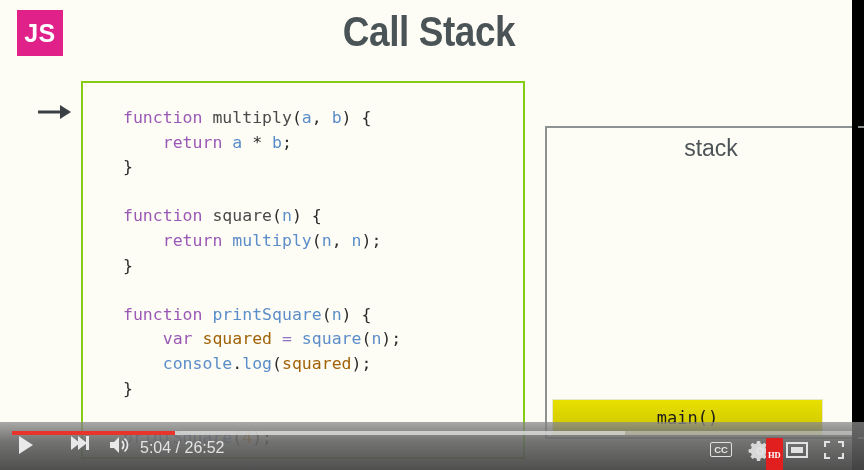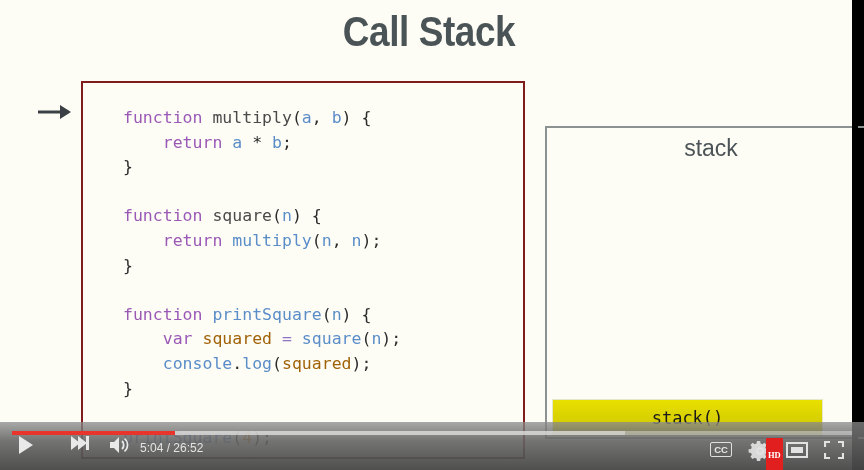--- a/index.html
+++ b/index.html
@@ -60,21 +60,21 @@
     letter-spacing: -0.5px;
     font-family: "Liberation Sans", sans-serif;
     transform: scaleX(0.88);
   }
 
   
   #code-panel {
     position: absolute;
     left: 81px; top: 81px;
     width: 444px; height: 378px;
-    border: 2px solid #7f1d1d;
+    border: 2px solid #84cc16;
     box-sizing: border-box;
     background: transparent;
     overflow: hidden;
   }
   #code-block {
     position: absolute;
     left: 40px; top: 23px;
     font-family: "DejaVu Sans Mono", "Liberation Mono", monospace;
     font-size: 16.5px;
     line-height: 24.6px;
@@ -166,21 +166,21 @@
     justify-content: center;
   }
   #btn-play   { left: 26px;  top: 26px; width: 26px; height: 24px; transform: translate(-50%,-50%); }
   #btn-next   { left: 80px;  top: 26px; width: 26px; height: 24px; transform: translate(-50%,-50%); }
   #btn-volume { left: 119px; top: 26px; width: 26px; height: 24px; transform: translate(-50%,-50%); }
   #time-display {
     position: absolute;
     left: 140px; top: 26px;
     transform: translateY(-50%);
     color: #e3e3e3;
-    font-size: 12px;
+    font-size: 16px;
     font-family: "Liberation Sans", sans-serif;
     white-space: nowrap;
   }
   #btn-cc        { left: 721px; top: 30px; width: 28px; height: 20px; transform: translate(-50%,-50%); }
   #btn-settings  { left: 760px; top: 30px; width: 26px; height: 26px; transform: translate(-50%,-50%); }
   #btn-theater   { left: 797px; top: 30px; width: 24px; height: 20px; transform: translate(-50%,-50%); }
   #btn-fullscreen{ left: 834px; top: 30px; width: 24px; height: 22px; transform: translate(-50%,-50%); }
   #cc-box {
     border: 1.5px solid #e0e0e0;
     border-radius: 2px;
@@ -204,37 +204,40 @@
     font-family: Liberation Serif, serif;
   }
 </style>
 </head>
 <body>
 
 <div id="stage">
 
   <div id="slide">
 
+    <div id="js-logo">
+      <div class="glyph">JS</div>
+    </div>
 
     <div id="page-title">Call Stack</div>
 
     <div id="code-panel">
       <div id="code-block"><span class="ln"><span class="kw">function</span><span class="pun"> </span><span class="fn">multiply</span><span class="pun">(</span><span class="id">a</span><span class="pun">, </span><span class="id">b</span><span class="pun">) {</span></span><span class="ln"><span class="pun">    </span><span class="kw">return</span><span class="pun"> </span><span class="id">a</span><span class="pun"> </span><span class="pun">*</span><span class="pun"> </span><span class="id">b</span><span class="pun">;</span></span><span class="ln"><span class="pun">}</span></span><span class="ln"><span class="pun"></span></span><span class="ln"><span class="kw">function</span><span class="pun"> </span><span class="fn">square</span><span class="pun">(</span><span class="id">n</span><span class="pun">) {</span></span><span class="ln"><span class="pun">    </span><span class="kw">return</span><span class="pun"> </span><span class="id">multiply</span><span class="pun">(</span><span class="id">n</span><span class="pun">, </span><span class="id">n</span><span class="pun">);</span></span><span class="ln"><span class="pun">}</span></span><span class="ln"><span class="pun"></span></span><span class="ln"><span class="kw">function</span><span class="pun"> </span><span class="id">printSquare</span><span class="pun">(</span><span class="id">n</span><span class="pun">) {</span></span><span class="ln"><span class="pun">    </span><span class="kw">var</span><span class="pun"> </span><span class="var">squared</span><span class="pun"> </span><span class="op">=</span><span class="pun"> </span><span class="id">square</span><span class="pun">(</span><span class="id">n</span><span class="pun">);</span></span><span class="ln"><span class="pun">    </span><span class="id">console</span><span class="pun">.</span><span class="id">log</span><span class="pun">(</span><span class="var">squared</span><span class="pun">);</span></span><span class="ln"><span class="pun">}</span></span><span class="ln"><span class="pun"></span></span><span class="ln"><span class="id">printSquare</span><span class="pun">(</span><span class="num">4</span><span class="pun">);</span></span></div>
     </div>
 
     <svg id="exec-arrow" viewBox="0 0 34 16">
       <line x1="0" y1="8" x2="24" y2="8" stroke="#3a4043" stroke-width="3"></line>
       <polygon points="22,1 33,8 22,15" fill="#3a4043"></polygon>
     </svg>
 
     <div id="stack-panel">
       <div id="stack-label">stack</div>
       <div id="stack-frames">
           <div class="stack-frame" style="top: 271px;">
-            <span class="fname">stack()</span>
+            <span class="fname">main()</span>
           </div>
         </div>
     </div>
 
     <div id="slide-edge"></div>
   </div>
 
   <div id="player-bar">
 
     <div id="progress-track">

